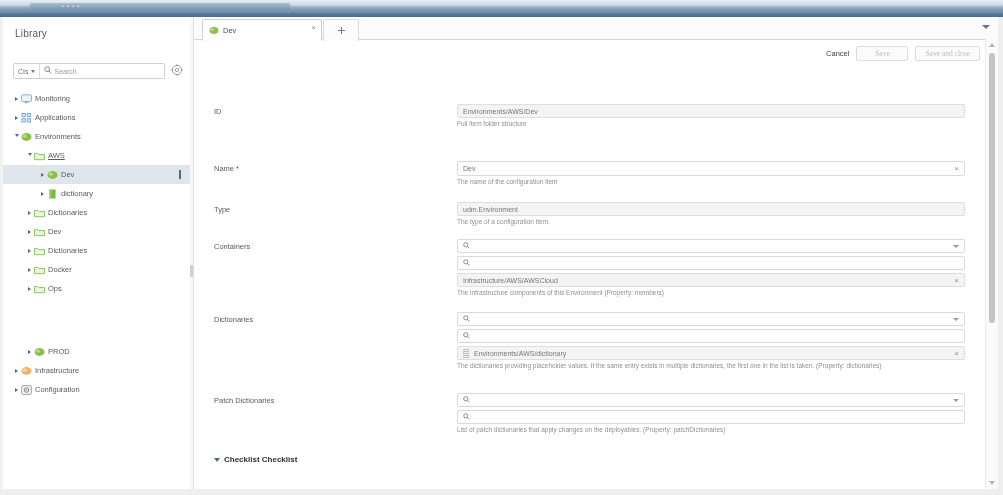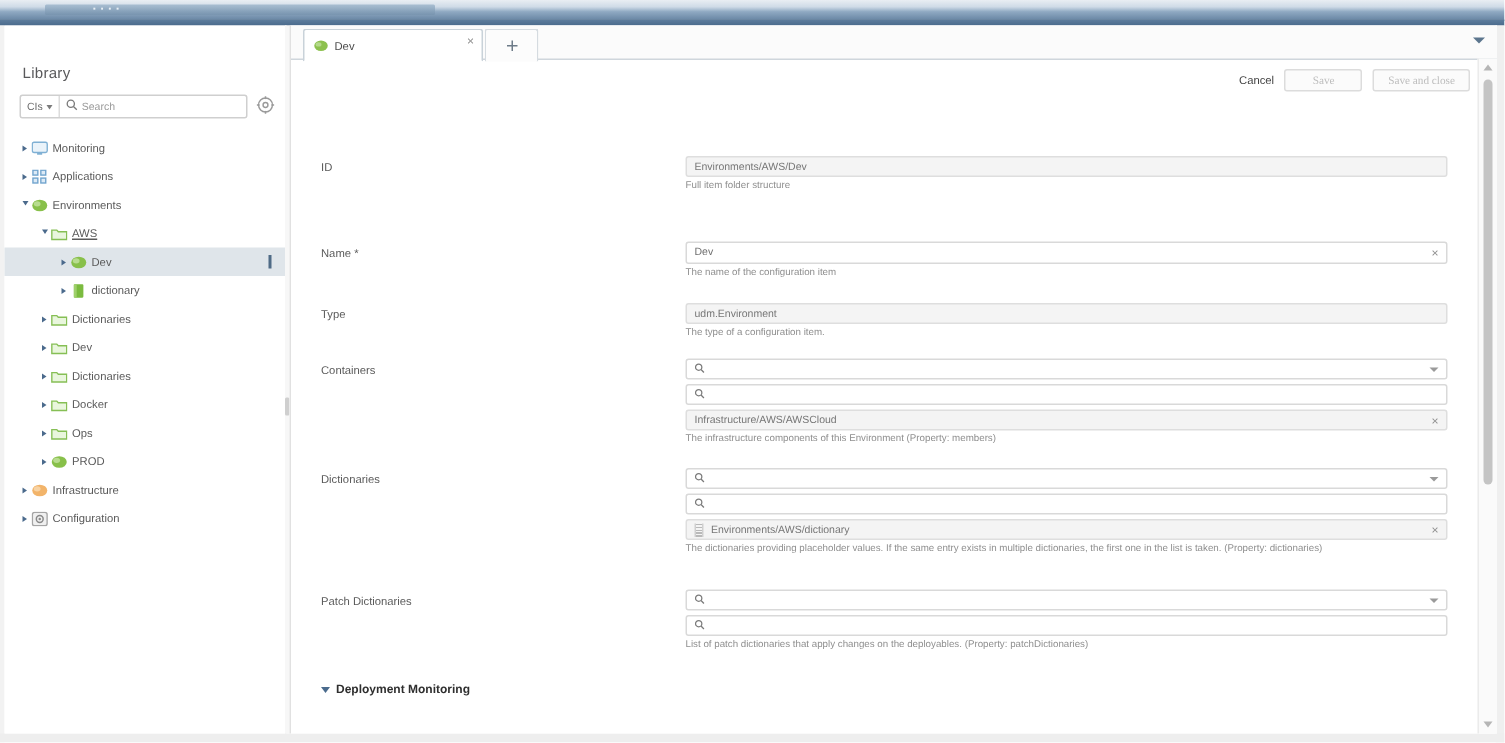--- a/index.html
+++ b/index.html
@@ -37,21 +37,21 @@
   .edge-left{position:absolute;left:0;top:17px;width:3px;height:478px;background:#f2f2f2;}
   .edge-right{position:absolute;right:0;top:17px;width:6px;height:478px;background:#efefef;}
   .edge-bottom{position:absolute;left:0;bottom:0;width:1003px;height:6px;background:#eeeeee;}
 
   
   .sidebar{
     position:absolute;left:3px;top:17px;width:187px;height:472px;
     background:#ffffff;border-right:1px solid #e3e3e3;
   }
   .sidebar-title{
-    position:absolute;left:12px;top:27px;font-size:10px;color:#59595b;
+    position:absolute;left:12px;top:11px;font-size:10px;color:#59595b;
     letter-spacing:.2px;
   }
   .searchrow{
     position:absolute;left:10px;top:46px;width:170px;height:16px;
   }
   .searchbox{
     position:absolute;left:0;top:0;width:152px;height:16px;
     border:1px solid #cfcfcf;border-radius:2px;background:#fff;
     box-sizing:border-box;display:flex;align-items:center;
   }
@@ -326,21 +326,21 @@
         </div>
         <div class="node" style="padding-left: 23px;">
           <span class="arrow">
             <i></i>
           </span>
           <span class="tico"><svg width="11" height="10" viewBox="0 0 12 10">
               <path d="M0.6 2.2 h3.6 l1.1 1.2 h6.1 v5.6 h-10.8 z" fill="#e9f6dd" stroke="#86bf55" stroke-width="1"></path>
             </svg></span>
           <span class="lbl">Ops</span>
         </div>
-        <div class="node" style="padding-left: 23px;">
+        <div class="node" style="padding-left: 23px; margin-top: 44px;">
           <span class="arrow">
             <i></i>
           </span>
           <span class="tico"><svg width="11" height="10" viewBox="0 0 12 11">
               <ellipse cx="6" cy="5.5" rx="5.5" ry="4.3" fill="#88c04a"></ellipse>
               <ellipse cx="4.1" cy="4.3" rx="2.5" ry="1.9" fill="#b8dc8f"></ellipse>
             </svg></span>
           <span class="lbl">PROD</span>
         </div>
         <div class="node" style="padding-left: 10px;">
@@ -519,21 +519,21 @@
                 </svg>
             </span>
             <span></span>
           </div>
           <div class="hint">List of patch dictionaries that apply changes on the deployables. (Property: patchDictionaries)</div>
         </div>
       </div>
 
       <div class="section">
         <i></i>
-        <span>Deployment Monitoring</span>
+        <span>Checklist Checklist</span>
       </div>
 
     </div>
 
     <div class="vscroll">
       <span class="arw up"></span>
       <div class="vthumb"></div>
       <span class="arw dn"></span>
     </div>
 

